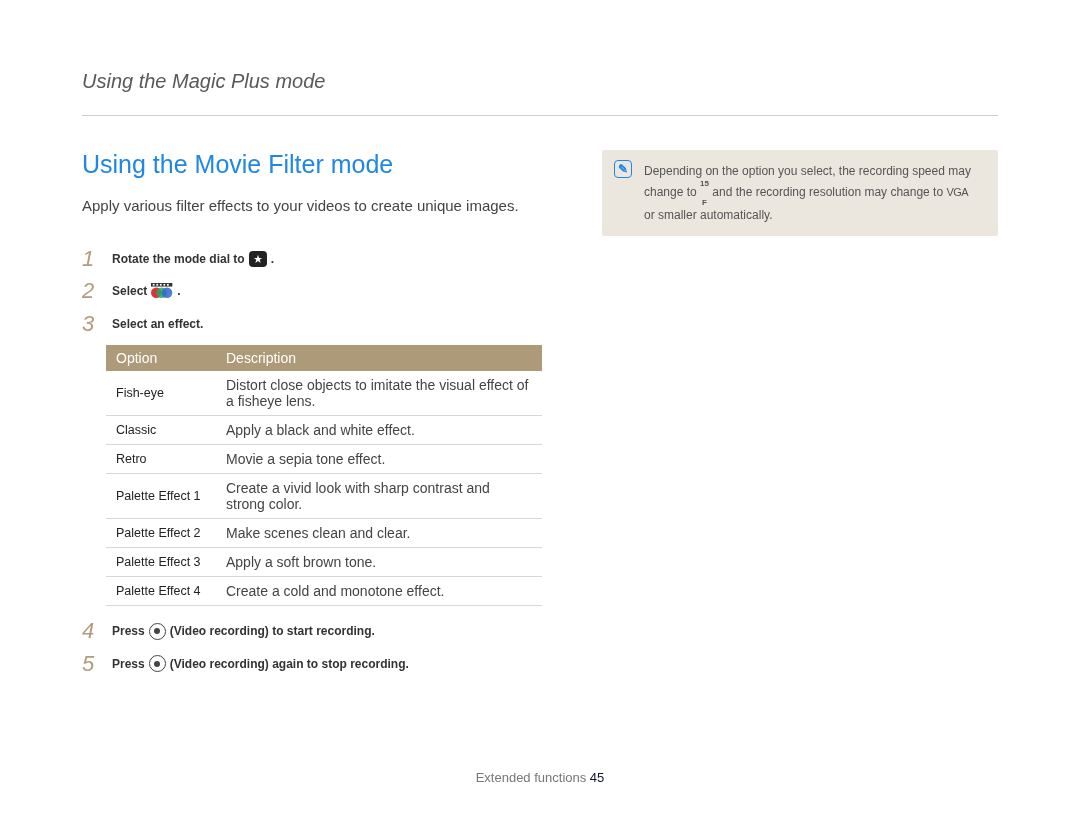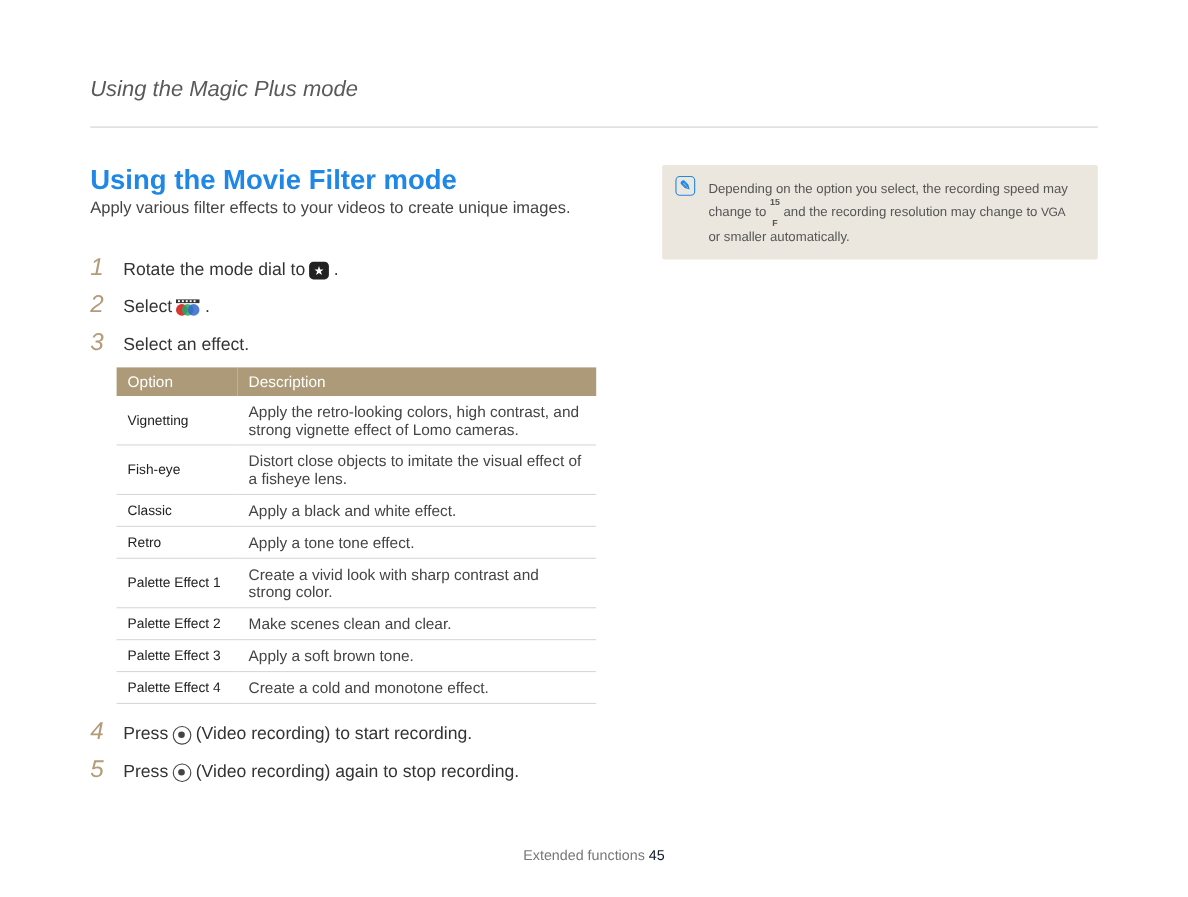--- a/index.html
+++ b/index.html
@@ -22,23 +22,23 @@
     margin-bottom: 34px;
   }
   .columns {
     display: flex;
     gap: 60px;
   }
   .col-left { width: 460px; }
   .col-right { flex: 1; }
   h2.section-title {
     font-size: 25px;
-    font-weight: 700;
+    font-weight: 400;
     color: #1f87e6;
-    margin-bottom: 2px;
+    margin-bottom: 18px;
   }
   .intro {
     font-size: 15px;
     color: #444;
     font-weight: 300;
     margin-bottom: 32px;
   }
   .steps { list-style: none; }
   .step {
     display: flex;
@@ -48,23 +48,23 @@
   }
   .step-num {
     font-size: 22px;
     font-style: italic;
     font-weight: 300;
     color: #b39c7a;
     width: 16px;
     line-height: 1.2;
   }
   .step-body {
-    font-size: 16px;
+    font-size: 12px;
     color: #333;
-    font-weight: 400;
+    font-weight: 700;
     line-height: 1.5;
     padding-top: 4px;
     display: flex;
     flex-wrap: wrap;
     align-items: center;
     gap: 4px;
   }
   .glyph-badge {
     display: inline-flex;
     align-items: center;
@@ -223,34 +223,30 @@
 
     <table class="options">
       <thead>
         <tr>
           <th>Option</th>
           <th>Description</th>
         </tr>
       </thead>
       <tbody>
         <tr>
-          <td class="optname">Vignetting</td>
-          <td>Apply the retro-looking colors, high contrast, and strong vignette effect of Lomo cameras.</td>
-        </tr>
-        <tr>
           <td class="optname">Fish-eye</td>
           <td>Distort close objects to imitate the visual effect of a fisheye lens.</td>
         </tr>
         <tr>
           <td class="optname">Classic</td>
           <td>Apply a black and white effect.</td>
         </tr>
         <tr>
           <td class="optname">Retro</td>
-          <td>Apply a tone tone effect.</td>
+          <td>Movie a sepia tone effect.</td>
         </tr>
         <tr>
           <td class="optname">Palette Effect 1</td>
           <td>Create a vivid look with sharp contrast and strong color.</td>
         </tr>
         <tr>
           <td class="optname">Palette Effect 2</td>
           <td>Make scenes clean and clear.</td>
         </tr>
         <tr>

